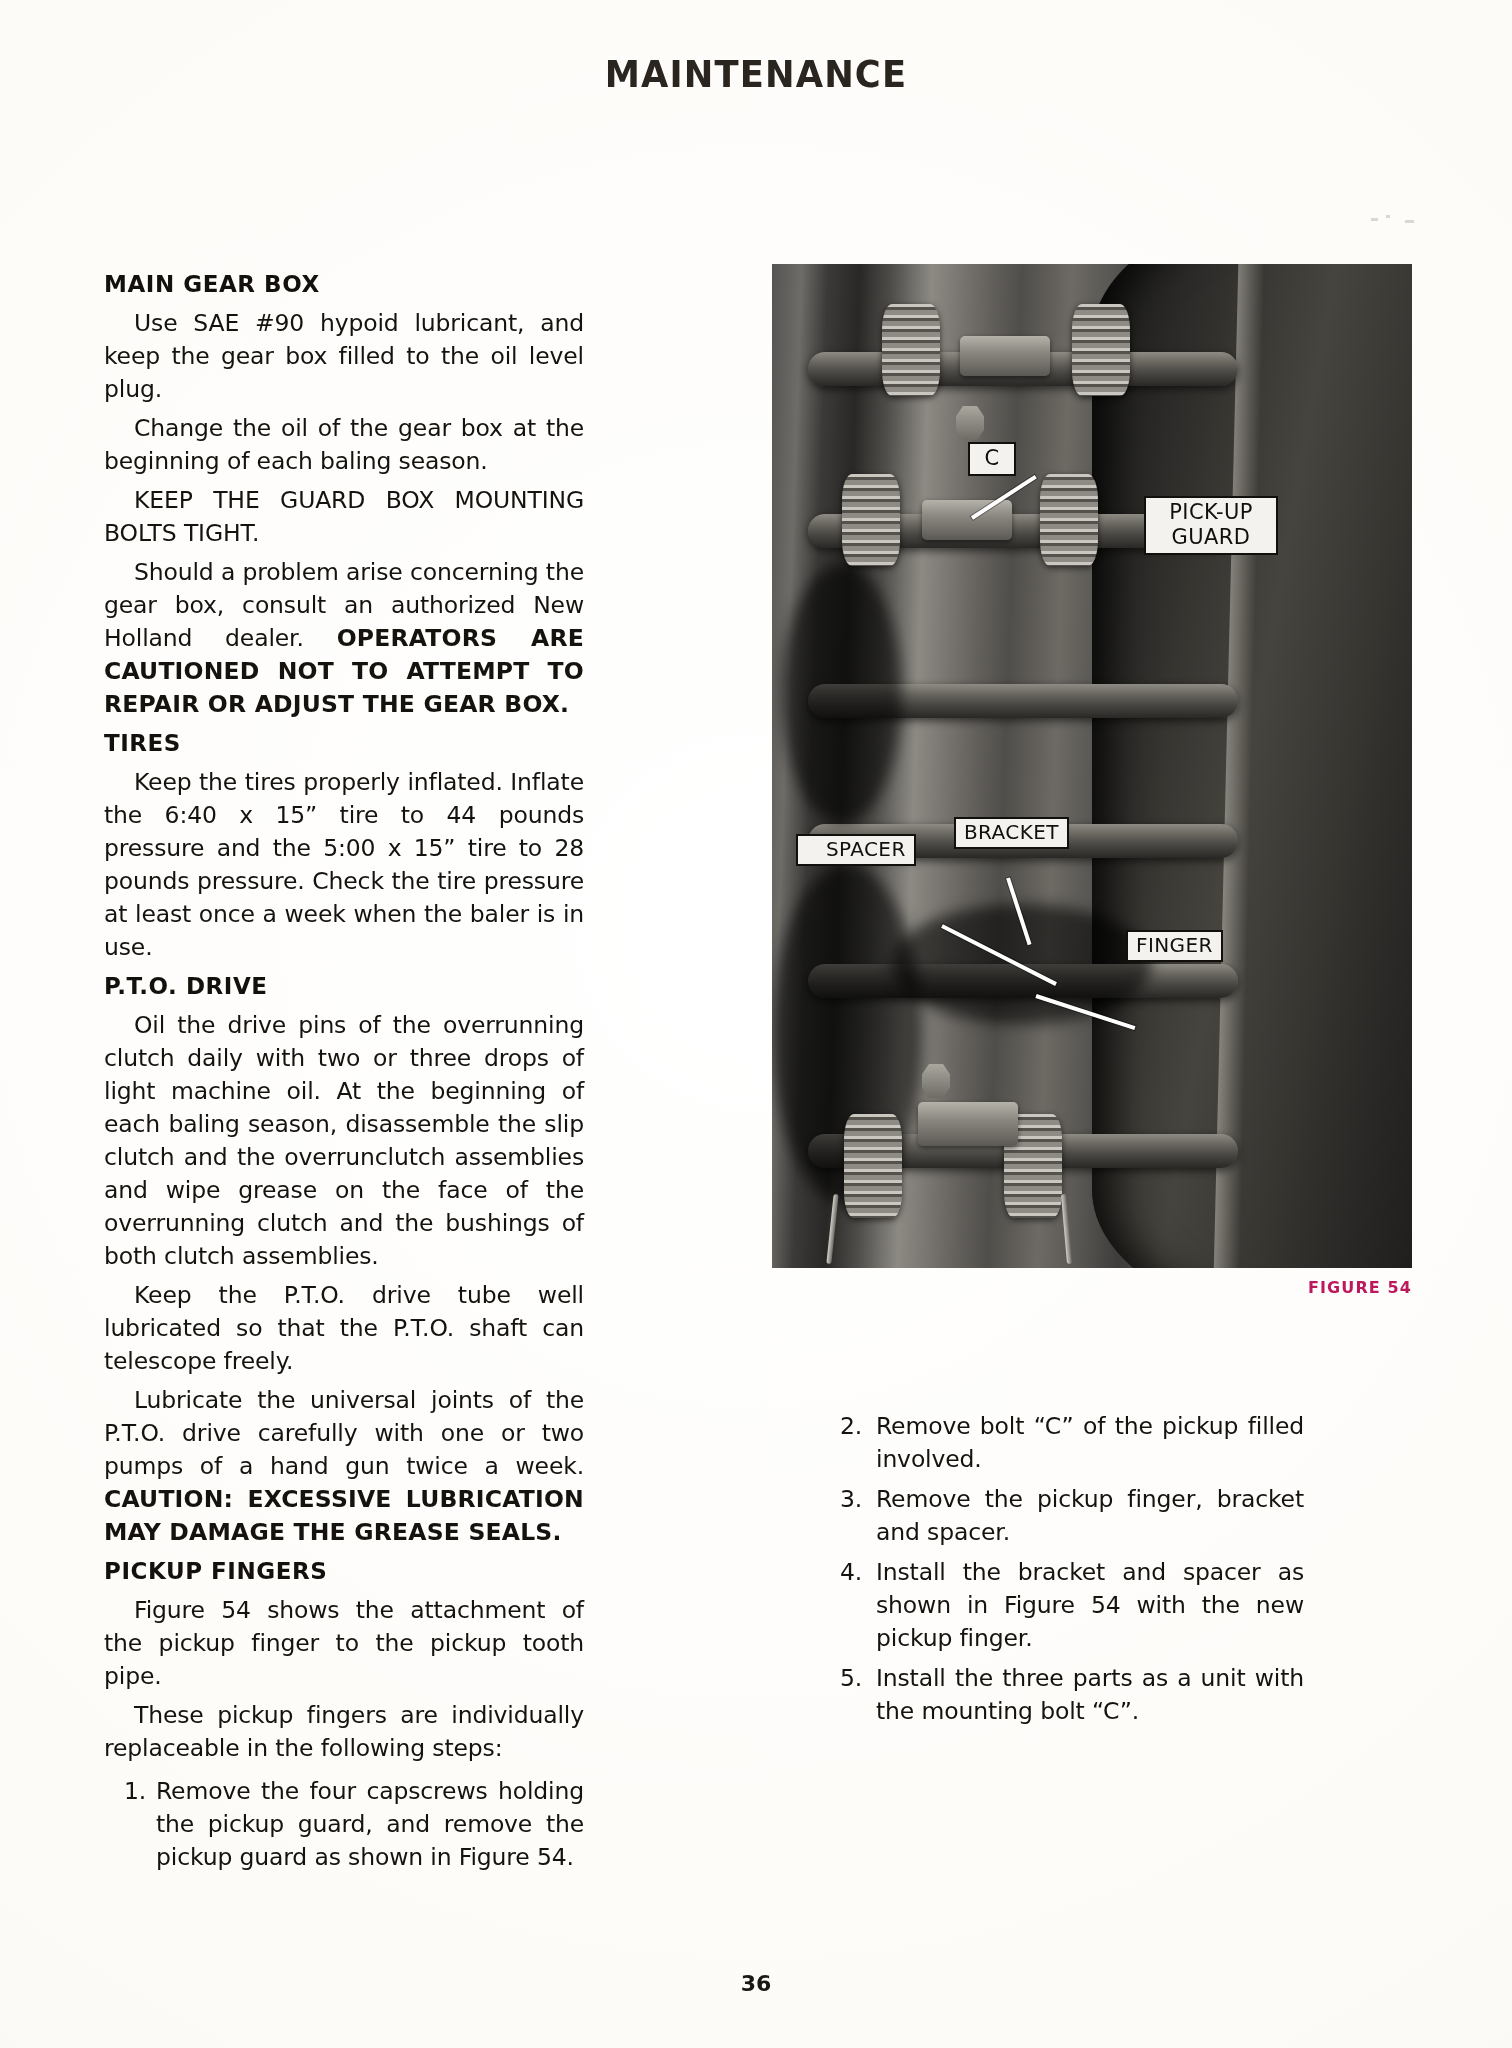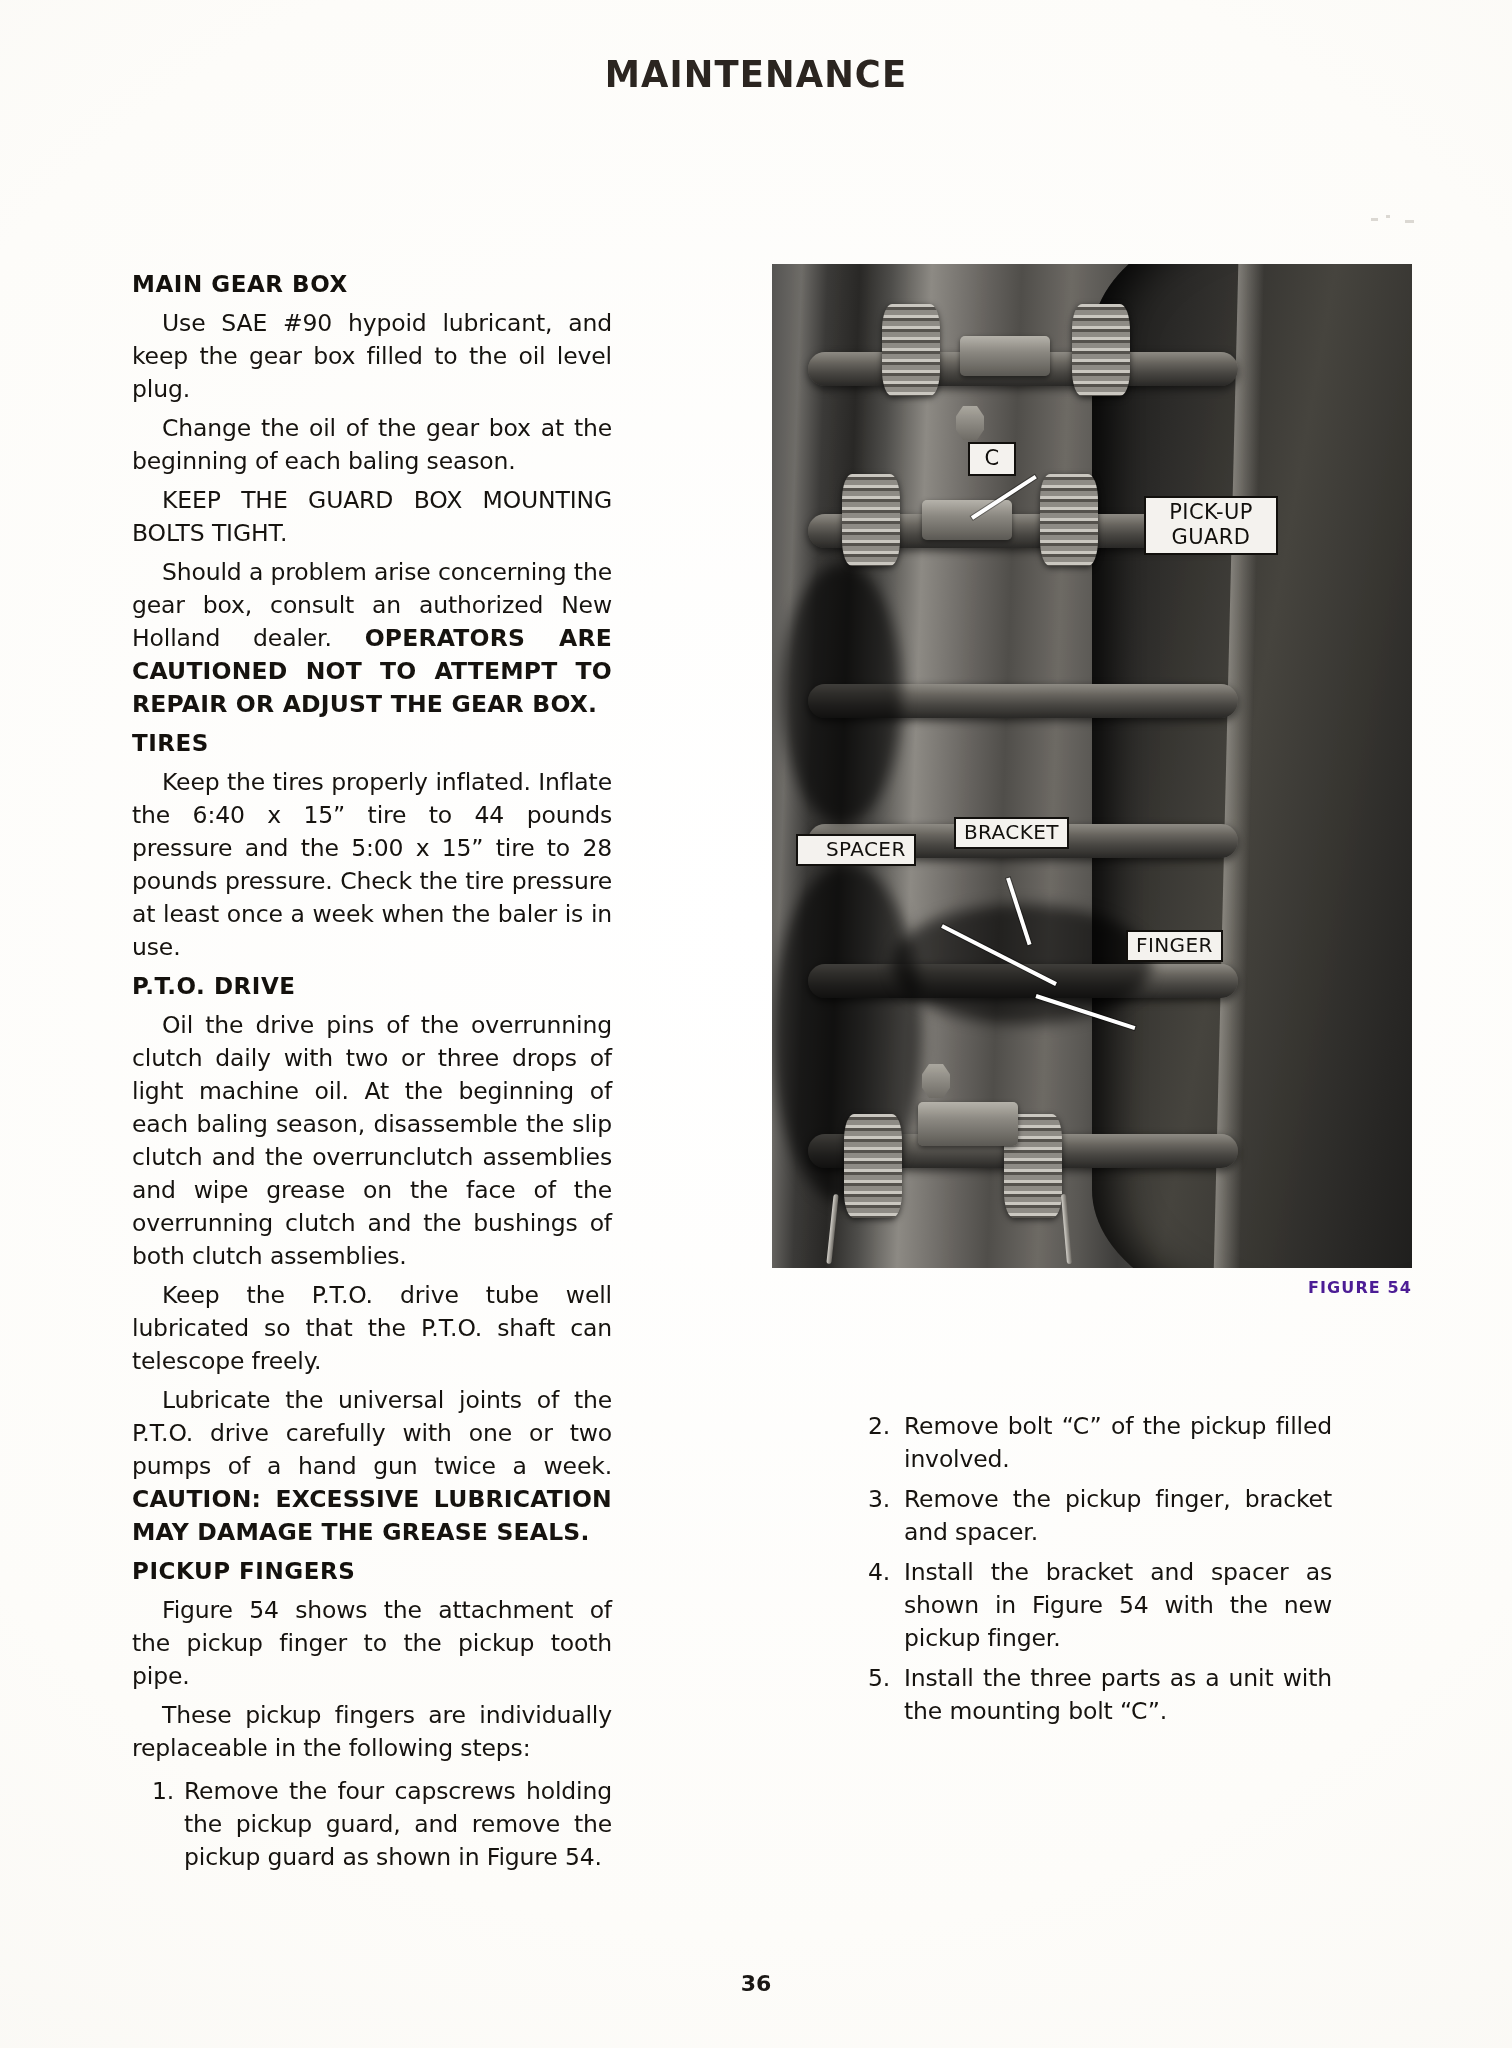--- a/index.html
+++ b/index.html
@@ -48,21 +48,20 @@
 
   
   .col {
     position: absolute;
     width: 480px;
     font-size: 23.5px;
     line-height: 33px;
     color: #16130f;
     font-family: "DejaVu Sans", sans-serif;
     letter-spacing: -0.15px;
-    margin-left: 28px;
   }
   .col-left  { left: 104px; top: 268px; }
   .col-right { left: 828px; top: 1400px; width: 476px; }
 
   h2.sec {
     font-size: 23px;
     font-weight: bold;
     margin: 0 0 6px 0;
     letter-spacing: .55px;
     font-family: "DejaVu Sans", sans-serif;
@@ -230,21 +229,21 @@
 
   .fig-caption {
     position: absolute;
     left: 772px;
     top: 1278px;
     width: 640px;
     text-align: right;
     font-size: 16px;
     font-weight: bold;
     letter-spacing: 1.1px;
-    color: #4c1d95;
+    color: #be185d;
     font-family: "DejaVu Sans", sans-serif;
   }
 
   .page-number {
     position: absolute;
     bottom: 52px;
     left: 0;
     width: 100%;
     text-align: center;
     font-size: 22px;

